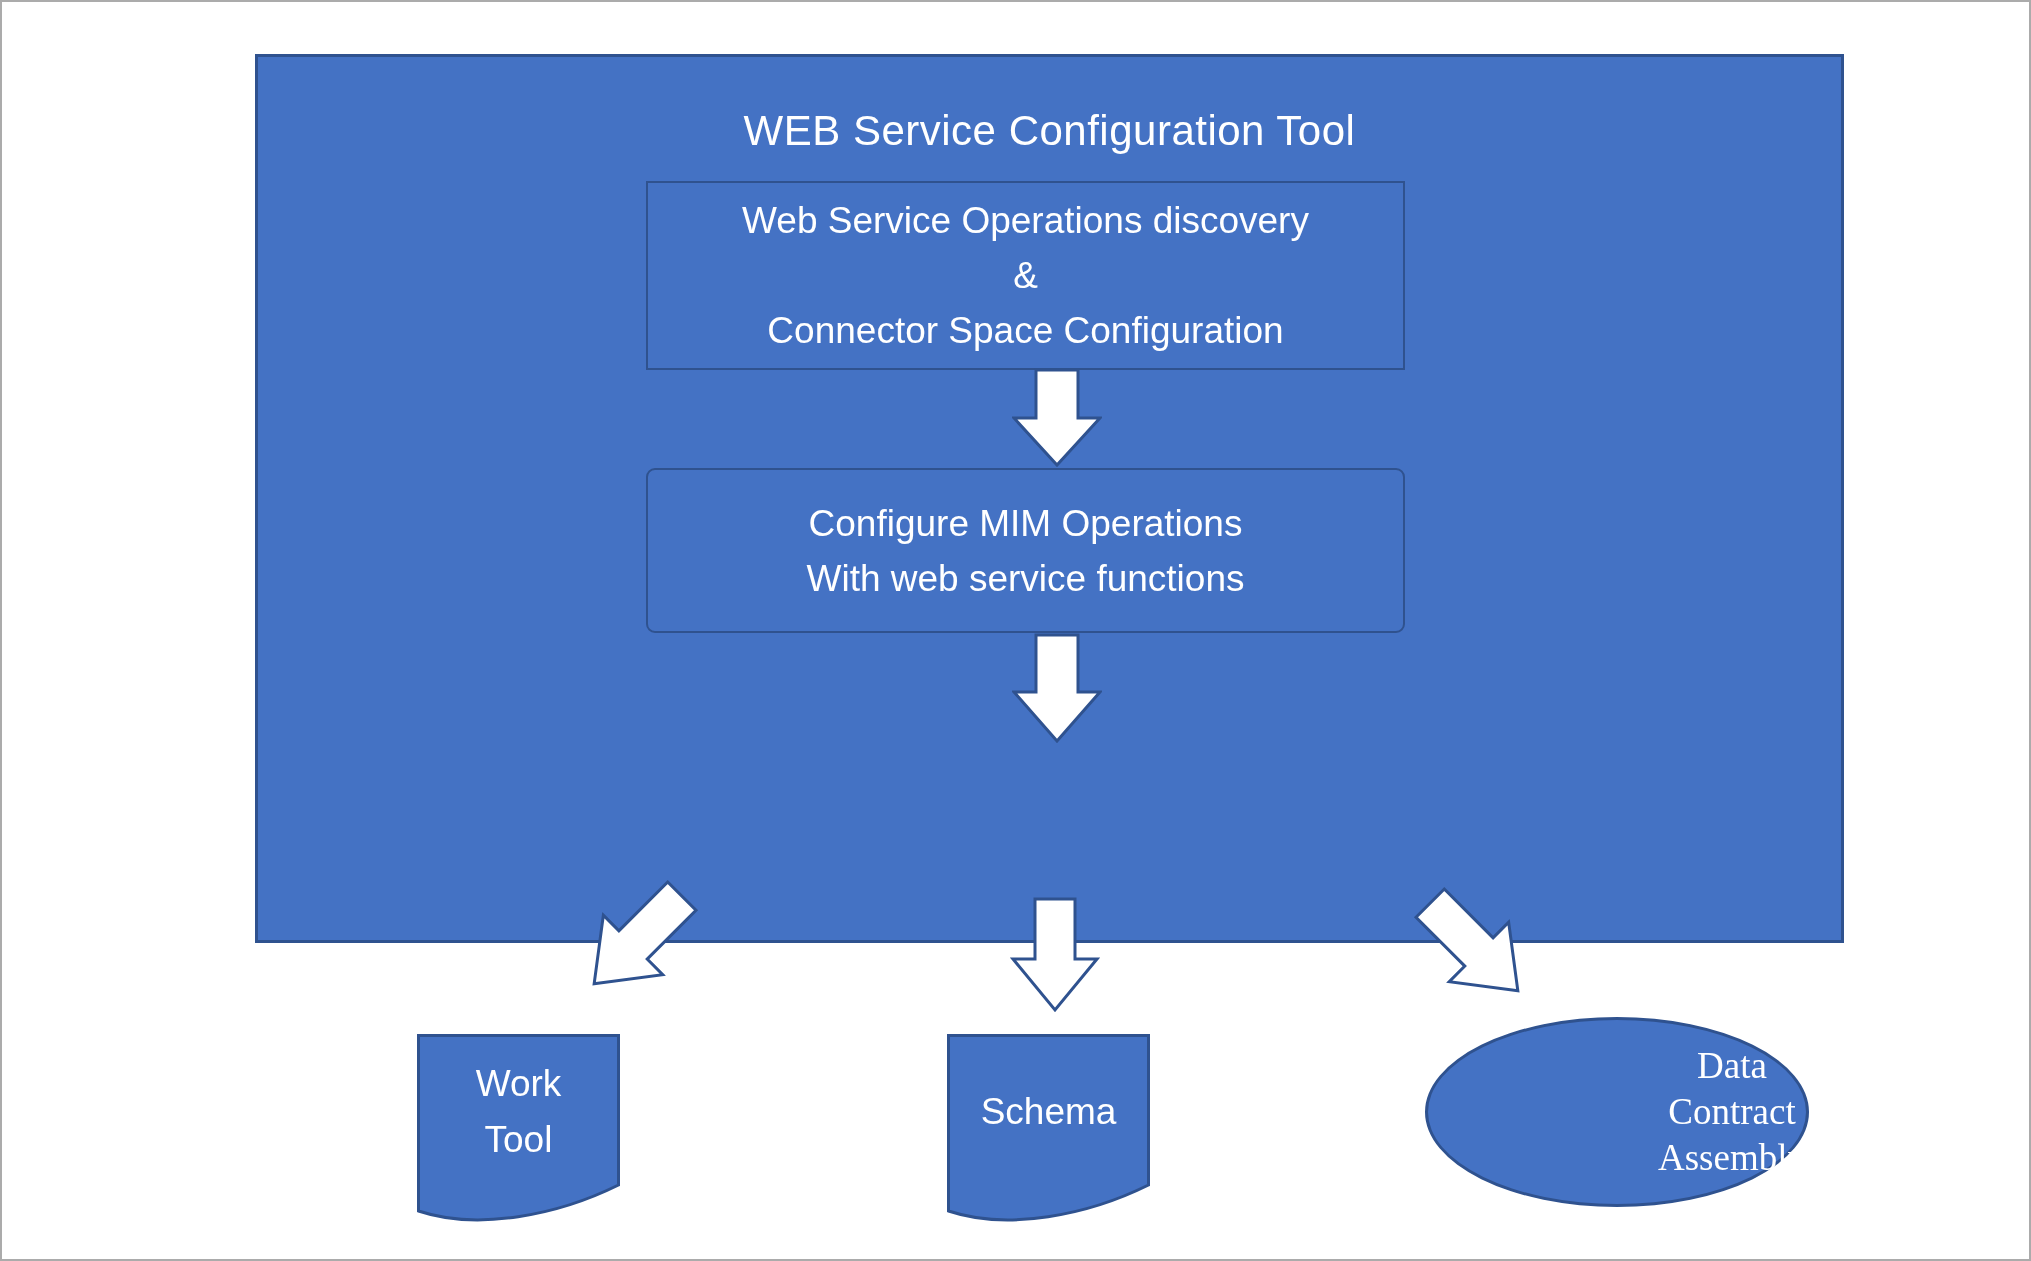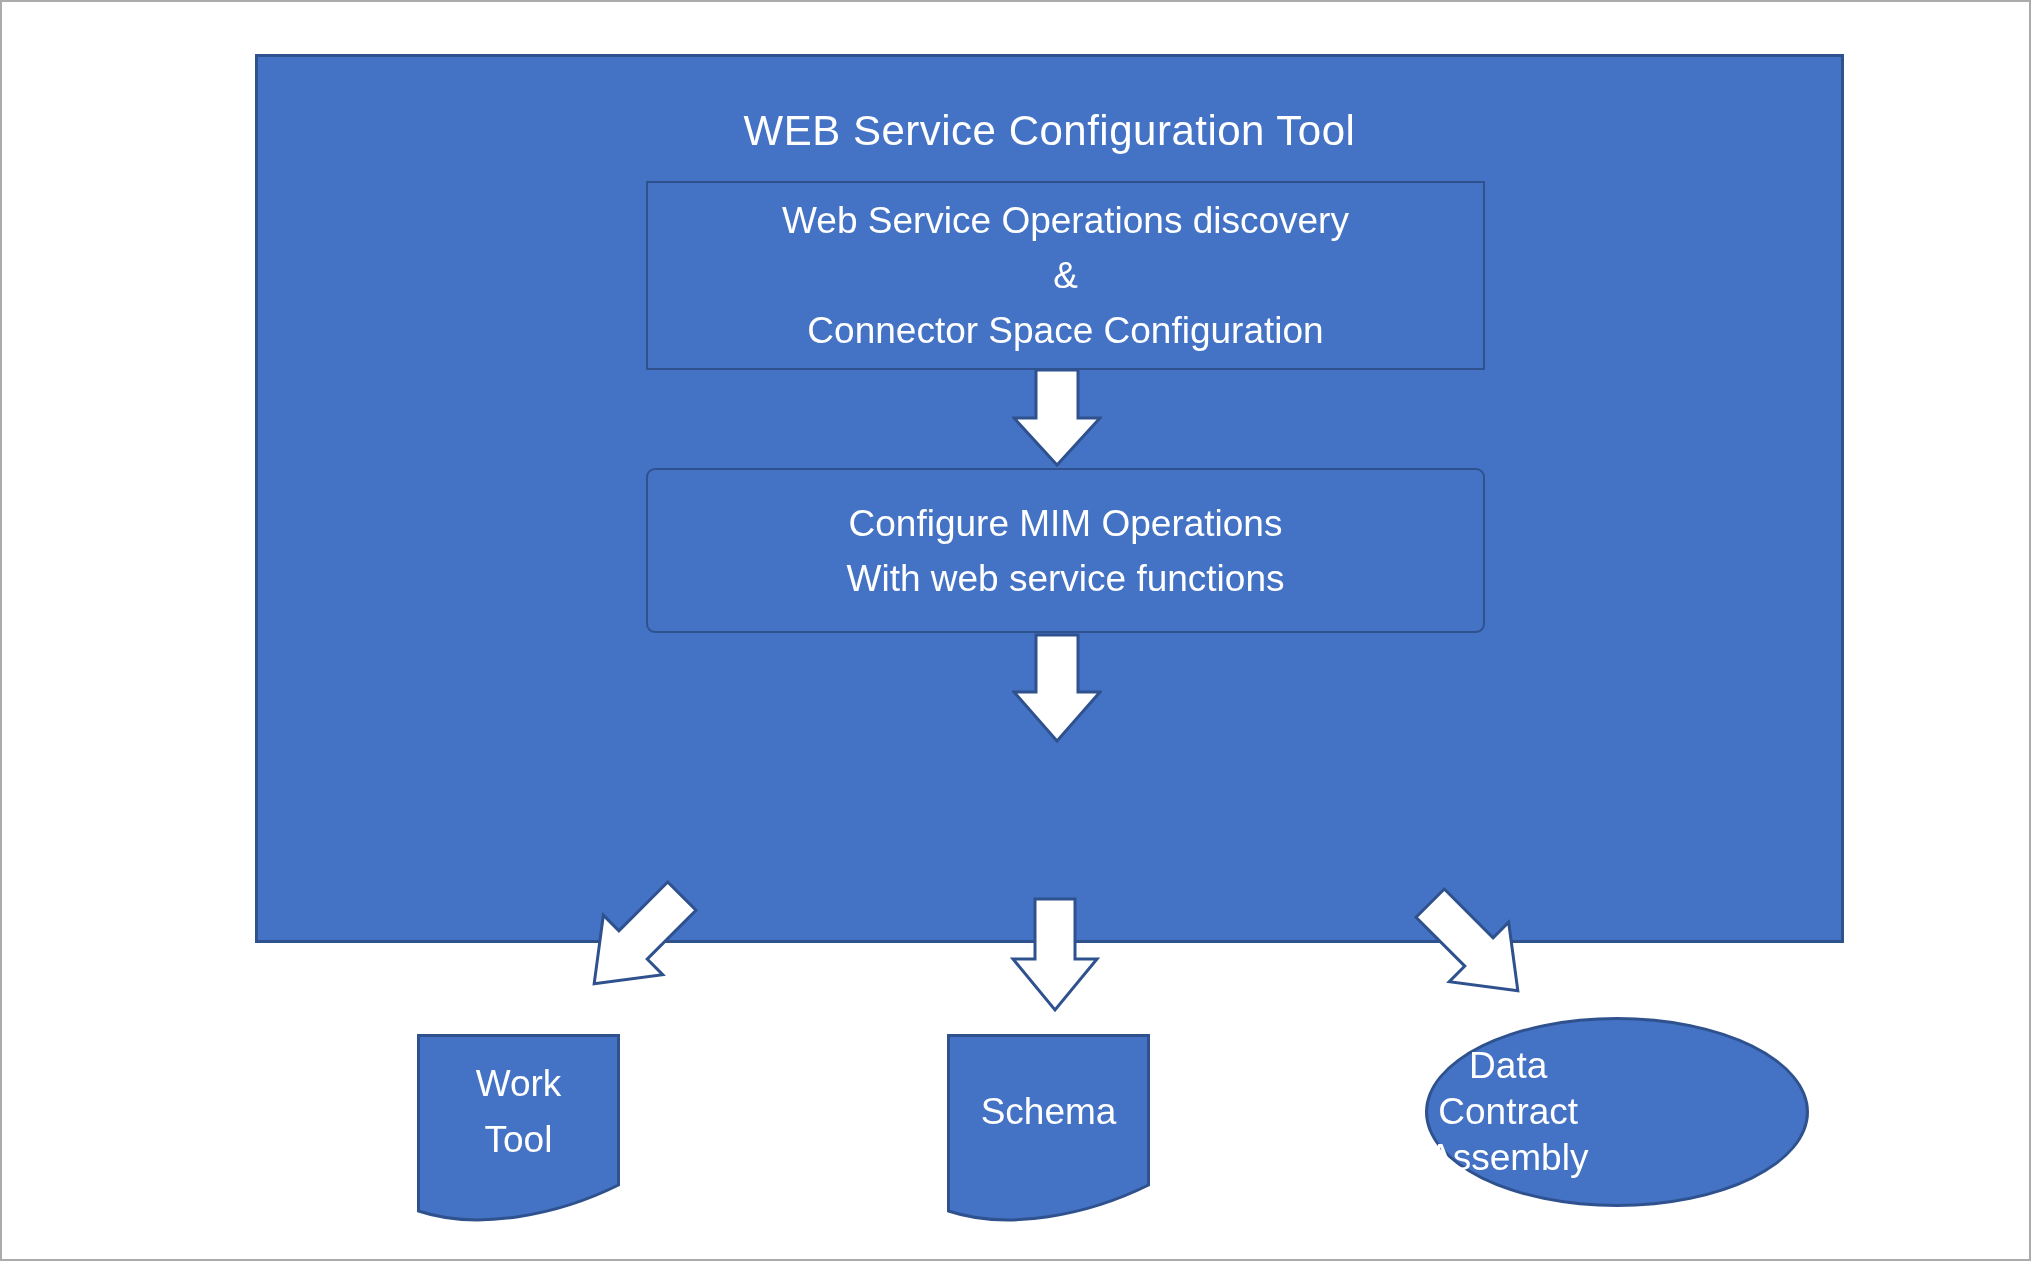--- a/index.html
+++ b/index.html
@@ -12,21 +12,21 @@
     position:absolute; left:253px; top:52px; width:1589px; height:889px;
     box-sizing:border-box; background:#4472C4; border:3px solid #2F528F;
   }
   .diagram-title {
     position:absolute; left:0; right:0; top:32px; text-align:center;
     color:#ffffff; font-size:42px; font-weight:400; letter-spacing:0.5px;
     white-space:pre-line;
     margin-top:18px;
   }
   .node {
-    position:absolute; left:388px; width:839px; box-sizing:border-box;
+    position:absolute; left:388px; width:759px; box-sizing:border-box;
     background:#4472C4; border:2px solid #2F528F;
     display:flex; align-items:center; justify-content:center;
     color:#ffffff; font-size:37px; line-height:55px; text-align:center;
     white-space:pre-line; font-weight:400;
   }
   #node-discovery { top:124px; height:189px; }
   #node-configure { top:411px; height:165px;border-radius:9px; }
   #node-save      { top:687px; height:158px; }
   .arrow { position:absolute; }
   #arrow-1 { left:754px; top:311px; }
@@ -40,23 +40,23 @@
   .wave-label {
     position:absolute; left:0; right:0; top:6px; height:144px;
     display:flex; align-items:center; justify-content:center;
     color:#ffffff; font-size:37px; line-height:56px; text-align:center;
     white-space:pre-line; font-weight:400;
   }
   .ellipse-shape {
     position:absolute; left:1423px; top:1015px; width:384px; height:190px;
     box-sizing:border-box; background:#4472C4; border:3px solid #2F528F;
     border-radius:50%;
-    display:flex; align-items:center; justify-content:flex-start;
+    display:flex; align-items:center; justify-content:flex-end;
     color:#ffffff; font-size:37px; line-height:46px; text-align:center;
-    white-space:pre-line; font-weight:400;
+    white-space:pre-line; font-weight:400;font-family:Liberation Serif, serif;
   }
   svg { display:block; }
 </style>
 </head>
 <body>
 
 <div class="screen">
 
   <div class="main-rect">
 

